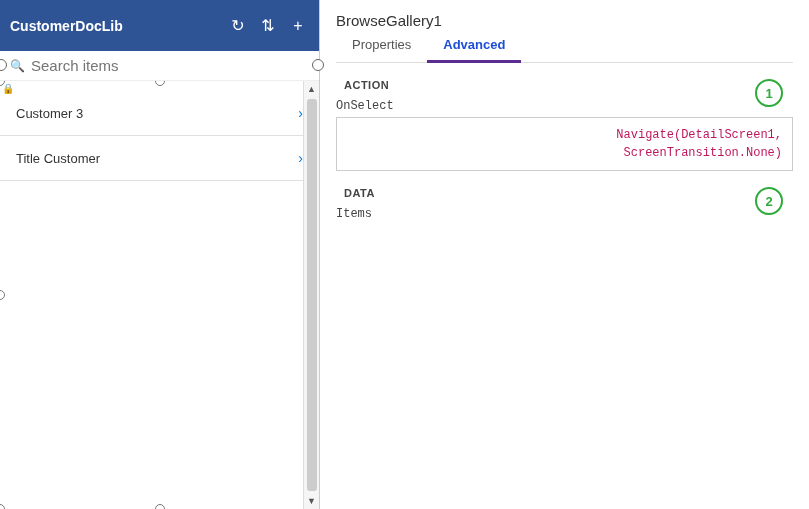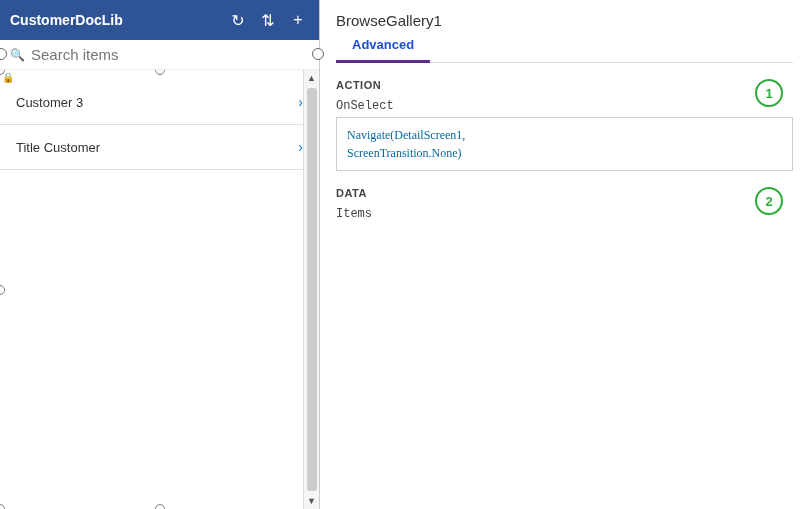--- a/index.html
+++ b/index.html
@@ -23,21 +23,21 @@
       flex-direction: column;
       position: relative;
     }
 
     .left-header {
       background: #2f5496;
       color: white;
       display: flex;
       align-items: center;
       padding: 0 10px;
-      height: 40px;
+      height: 51px;
       gap: 8px;
     }
 
     .left-header-title {
       flex: 1;
       font-size: 14px;
       font-weight: 600;
       color: white;
     }
 
@@ -216,38 +216,40 @@
       position: relative;
     }
 
     .section-label {
       font-size: 11px;
       font-weight: 700;
       color: #444;
       letter-spacing: 0.5px;
       margin-bottom: 8px;
       text-transform: uppercase;
+      margin-left: 8px;
     }
 
     .field-label {
       font-size: 12px;
       color: #444;
       margin-bottom: 4px;
       font-family: Liberation Mono, monospace;
     }
 
     .code-box {
       border: 1px solid #ccc;
       padding: 8px 10px;
-      font-family: Liberation Serif, serif;
+      font-family: Liberation Mono, monospace;
       font-size: 12px;
-      color: #0369a1;
+      color: #be185d;
       background: #fff;
       line-height: 1.5;
       white-space: pre;
+      text-align: right;
     }
 
     .badge-circle {
       width: 28px;
       height: 28px;
       border-radius: 50%;
       border: 2px solid #2eab3b;
       color: #2eab3b;
       display: flex;
       align-items: center;
@@ -305,20 +307,21 @@
       <div class="scroll-thumb"></div>
       <div class="scroll-arrow">▼</div>
     </div>
   </div>
 </div>
 
 <div class="right-panel">
   <div class="right-panel-title">BrowseGallery1</div>
 
   <div class="tabs">
+    <div class="tab">Properties</div>
     <div class="tab active">Advanced</div>
   </div>
 
   <div class="section">
     <div class="section-label">ACTION</div>
     <div class="badge-circle">1</div>
     <div class="field-label">OnSelect</div>
     <div class="code-box">Navigate(DetailScreen1,
 ScreenTransition.None)</div>
   </div>

